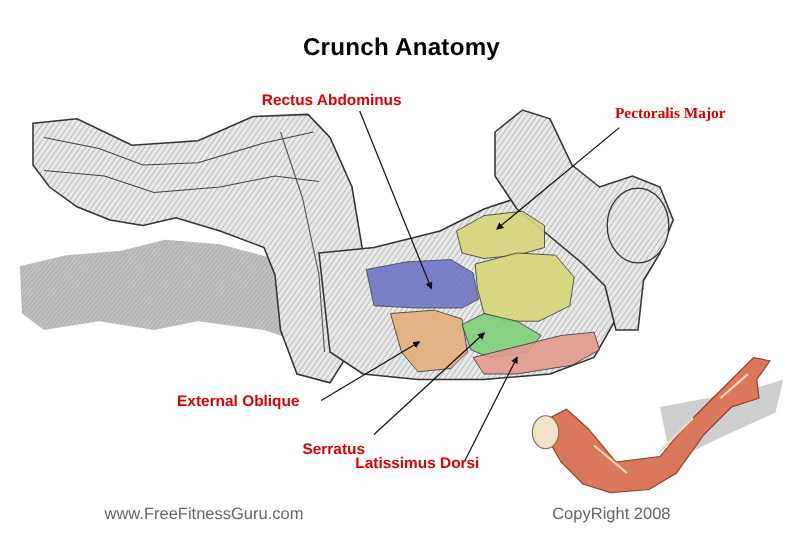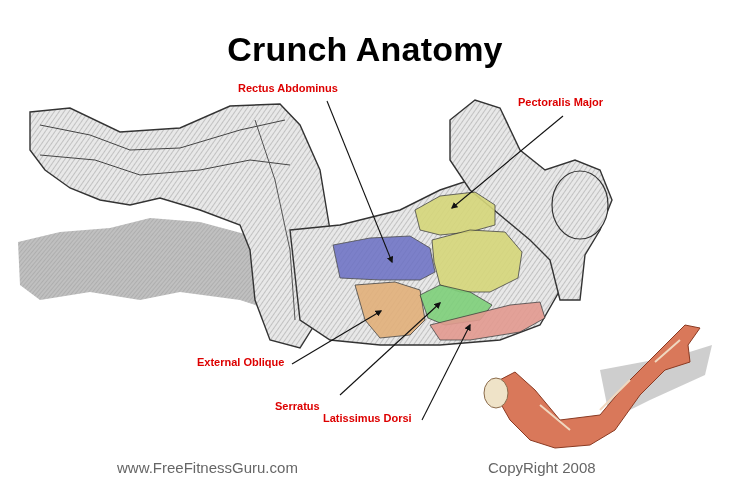--- a/index.html
+++ b/index.html
@@ -1,18 +1,18 @@
 <!DOCTYPE html>
 <html><head>
 <meta charset="utf-8">
 <style>
   html, body { margin: 0; padding: 0; background: #ffffff; }
   body { width: 730px; height: 498px; position: relative; overflow: hidden; font-family: "Liberation Sans", sans-serif; }
-  .title { position: absolute; left: 0; width: 730px; top: 30px; text-align: center; font-size: 34px; font-weight: bold; color: #000; letter-spacing: 0.2px; }
-  .label { position: absolute; font-size: 11px; font-weight: bold; color: #dd0000; white-space: nowrap; }
+  .title { position: absolute; left: 0; width: 730px; top: 30px; text-align: center; font-size: 22px; font-weight: bold; color: #000; letter-spacing: 0.2px; }
+  .label { position: absolute; font-size: 14px; font-weight: bold; color: #dd0000; white-space: nowrap; }
   .footer { position: absolute; font-size: 15px; color: #666666; white-space: nowrap; }
   svg.art { position: absolute; left: 0; top: 0; }
 </style>
 </head>
 <body>
 
 <svg class="art" width="730" height="498" viewBox="0 0 730 498">
   <defs>
     <pattern id="hatch" width="4" height="4" patternUnits="userSpaceOnUse" patternTransform="rotate(35)">
       <rect width="4" height="4" fill="#e8e8e8"></rect>
@@ -58,19 +58,19 @@
     <line x1="563" y1="116" x2="452" y2="208" marker-end="url(#arrow)"></line>
     <line x1="292" y1="364" x2="381" y2="311" marker-end="url(#arrow)"></line>
     <line x1="340" y1="395" x2="440" y2="303" marker-end="url(#arrow)"></line>
     <line x1="422" y1="420" x2="470" y2="325" marker-end="url(#arrow)"></line>
   </g>
 </svg>
 
 <div class="title">Crunch Anatomy</div>
 
 <div class="label" style="left:238px; top:82px;">Rectus Abdominus</div>
-<div class="label" style="left:518px; top:96px;">Pectoralis Major</div>
-<div class="label" style="left:161px; top:356px;margin-left:36px;">External Oblique</div>
+<div class="label" style="left:559px; top:96px;font-family:Liberation Serif, serif;">Pectoralis Major</div>
+<div class="label" style="left:161px; top:356px;">External Oblique</div>
 <div class="label" style="left:275px; top:400px;">Serratus</div>
 <div class="label" style="left:323px; top:412px;">Latissimus Dorsi</div>
 
-<div class="footer" style="left:117px; top:459px;">www.FreeFitnessGuru.com</div>
-<div class="footer" style="left:488px; top:459px;">CopyRight 2008</div>
+<div class="footer" style="left:95px; top:459px;">www.FreeFitnessGuru.com</div>
+<div class="footer" style="left:502px; top:459px;">CopyRight 2008</div>
 
 </body></html>

